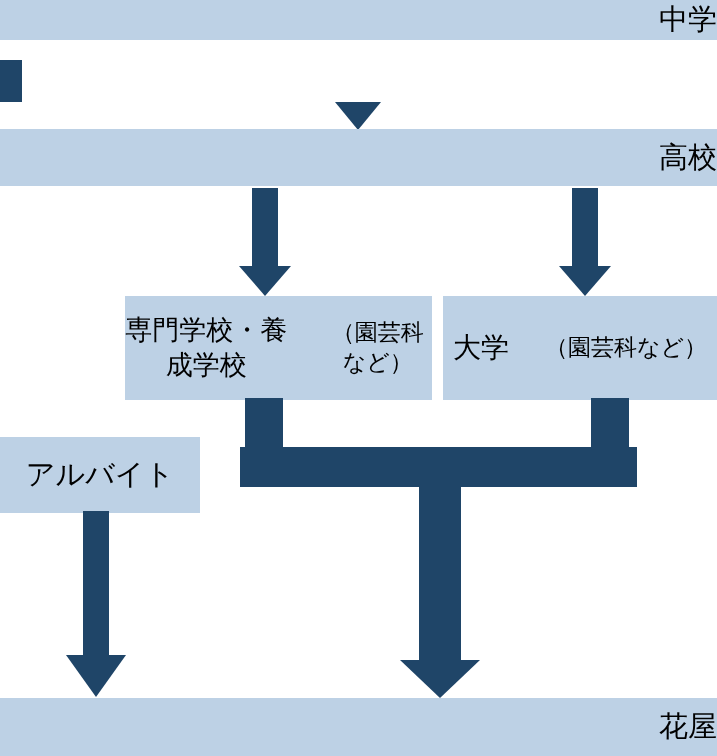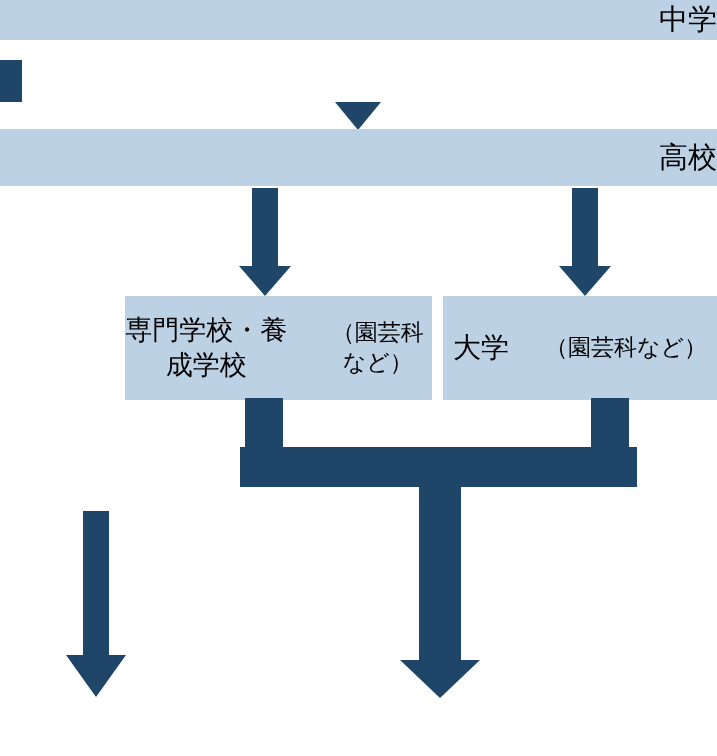--- a/index.html
+++ b/index.html
@@ -108,25 +108,31 @@
   <div class="box" id="box-senmon">
     <span class="line1">専門学校・養成学校</span>
     <span class="line2">（園芸科など）</span>
   </div>
 
   <div class="box" id="box-daigaku">
     <span class="line1">大学</span>
     <span class="line2">（園芸科など）</span>
   </div>
 
+  <div class="box" id="box-arbeit">
+    <span>アルバイト</span>
+  </div>
 
   <div class="shaft" id="stem-left"></div>
   <div class="shaft" id="stem-right"></div>
   <div class="shaft" id="merge-bar"></div>
 
   <div class="shaft" id="a4-shaft"></div>
   <div class="head" id="a4-head"></div>
 
   <div class="shaft" id="a5-shaft"></div>
   <div class="head" id="a5-head"></div>
 
+  <div class="band" id="band-hanaya">
+    <span>花屋</span>
+  </div>
 
 </div>
 
 </body></html>

